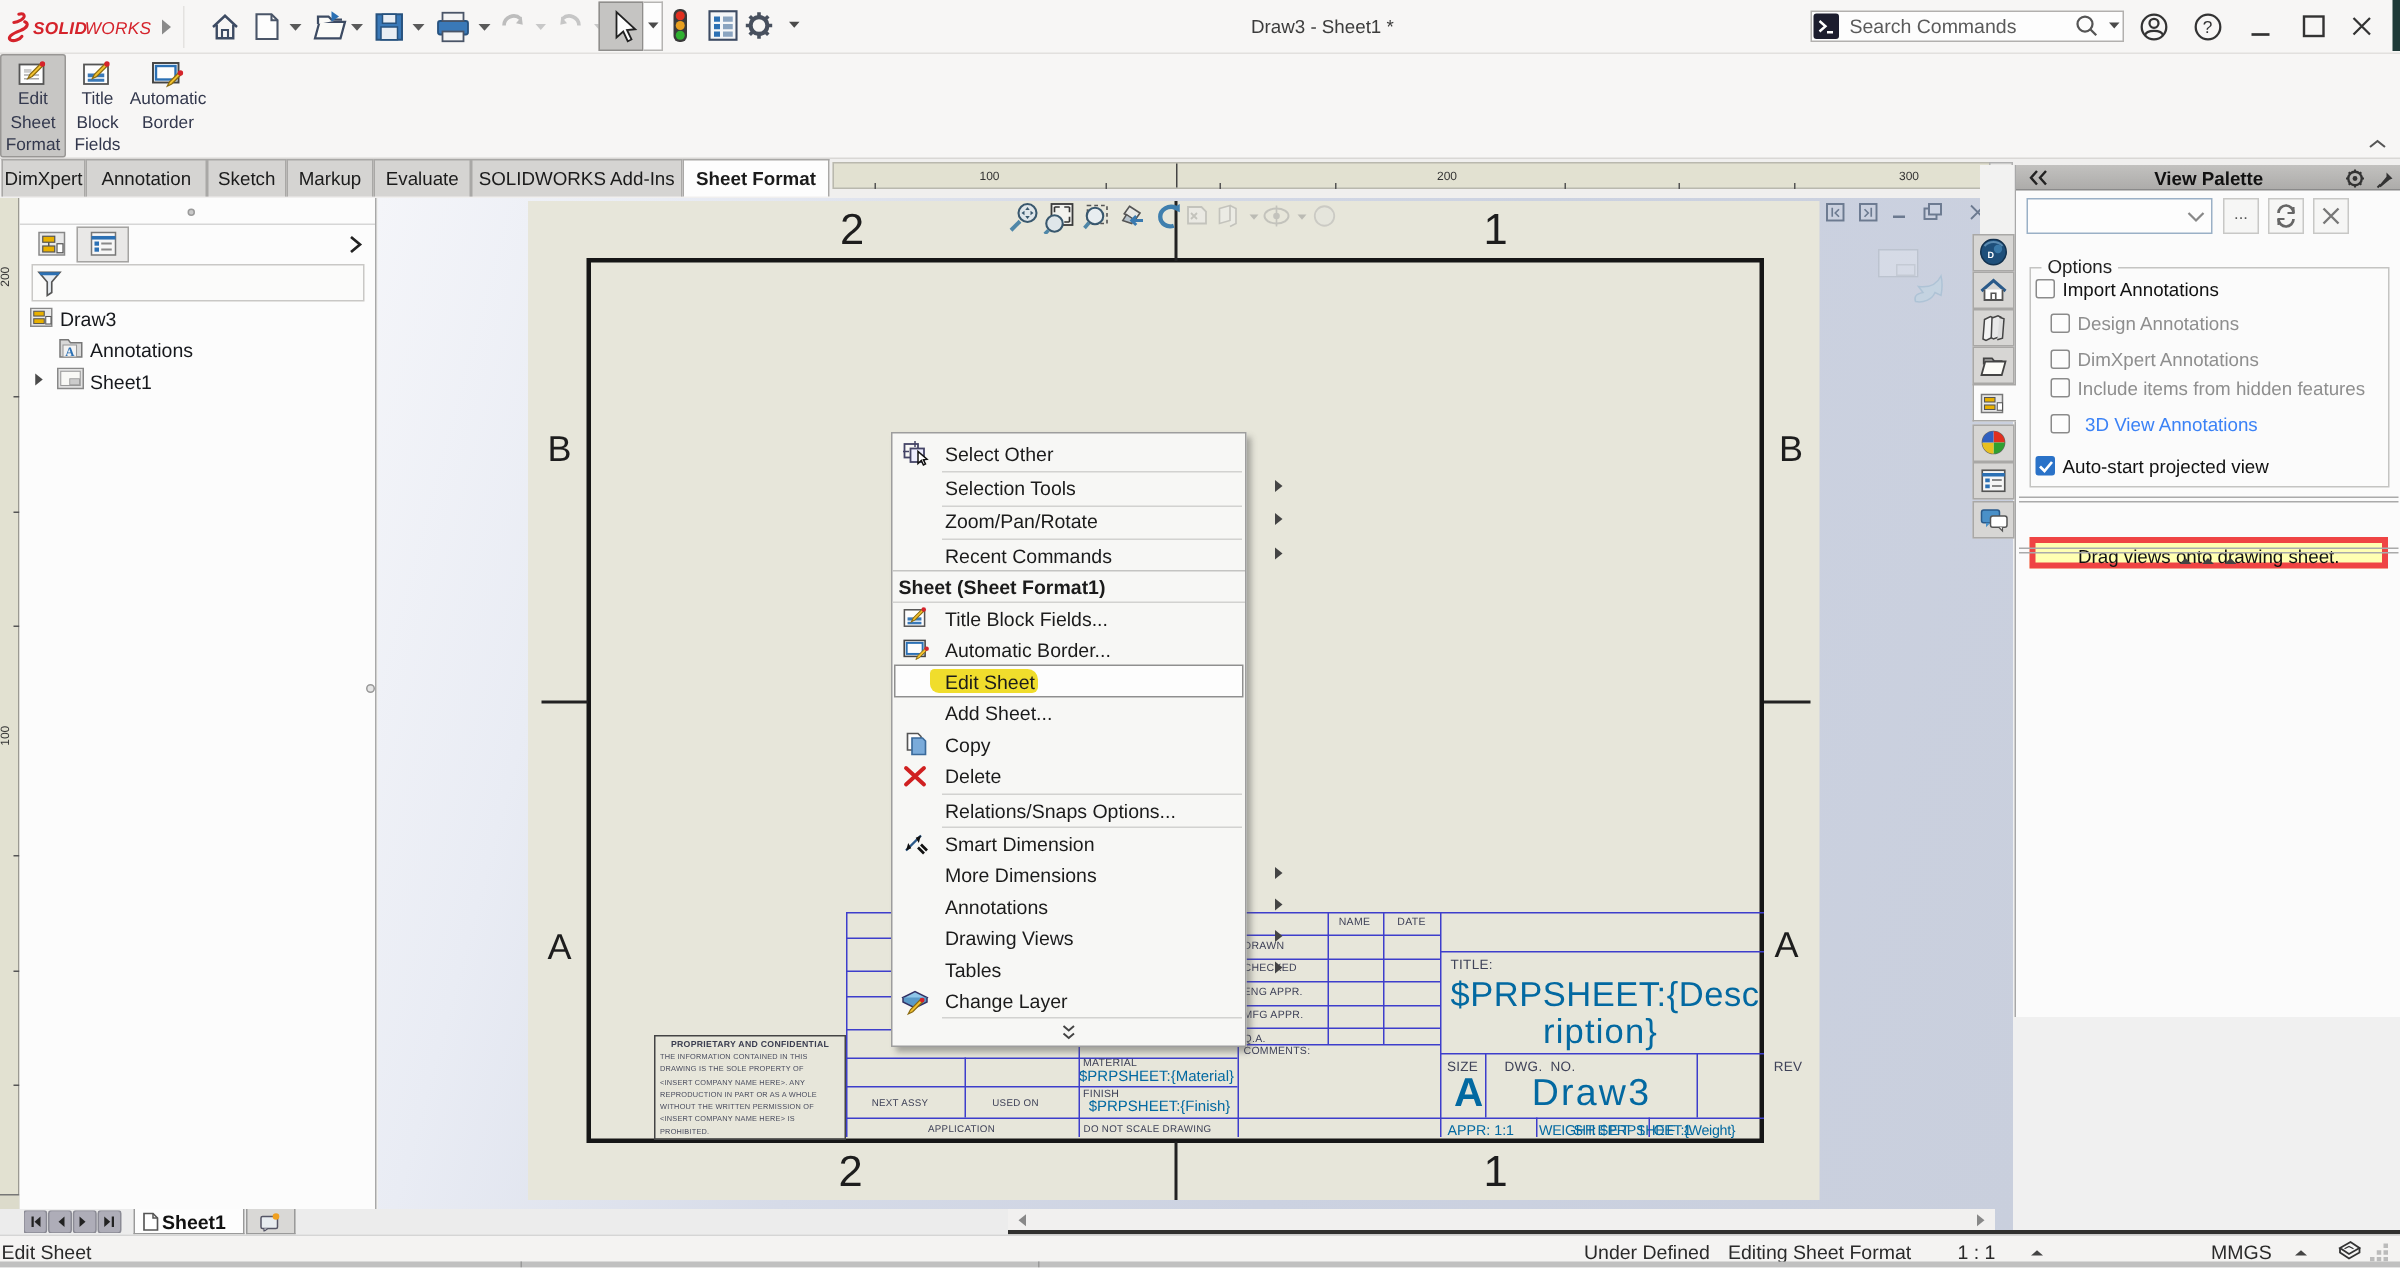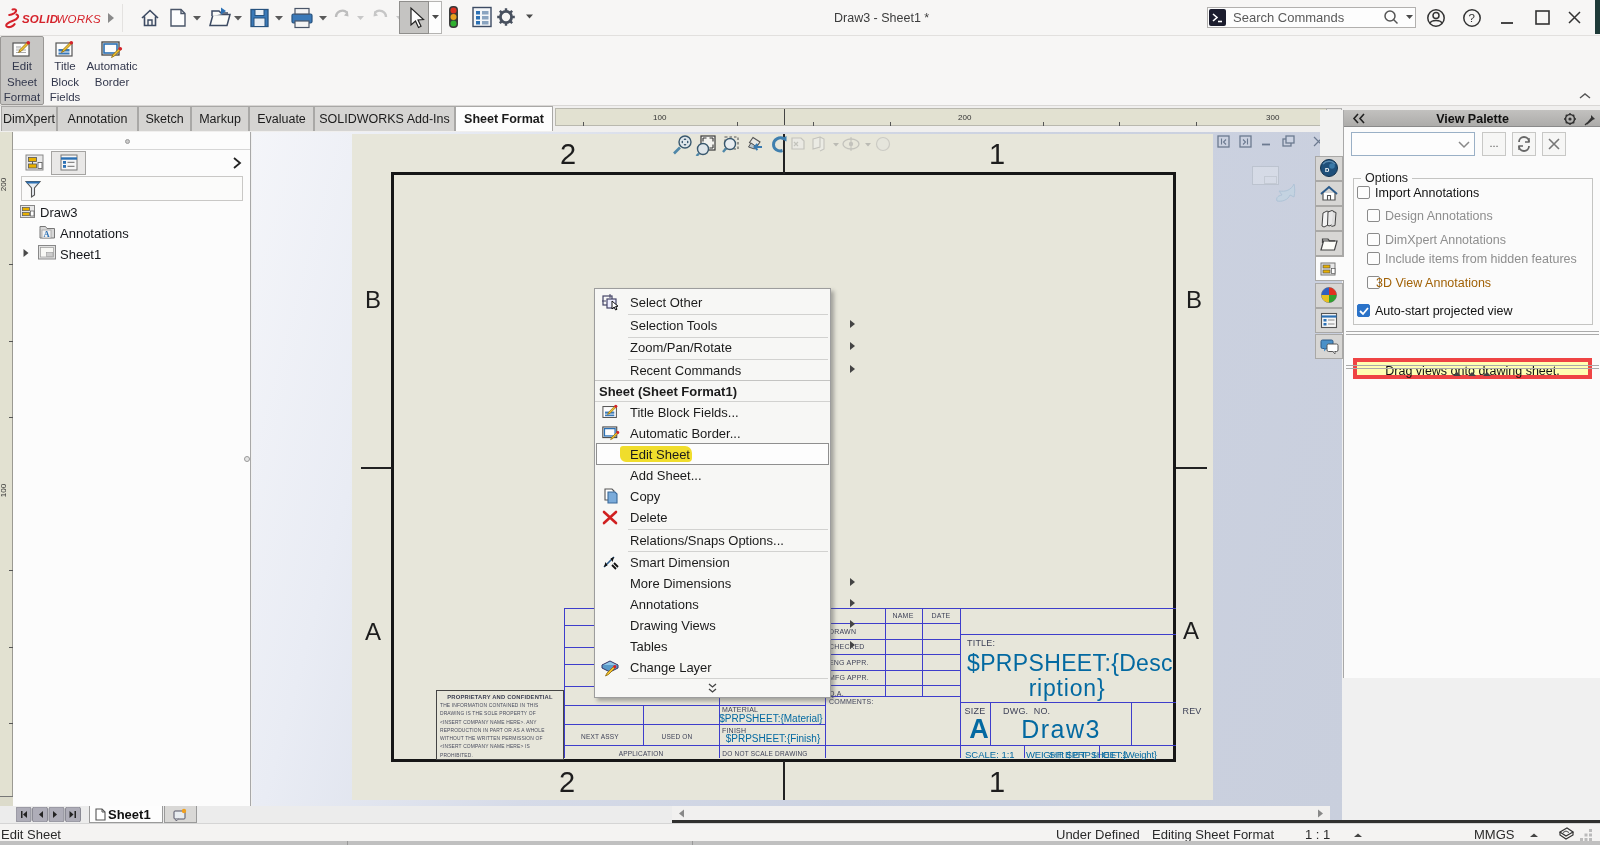--- a/index.html
+++ b/index.html
@@ -331,21 +331,21 @@
       <div class="blt" style="left:623px;top:577px;transform:translate(-50%,-50%);font-size:9px">SIZE</div>
       <div class="blt" style="left:651px;top:577px;transform:translateY(-50%);font-size:9px">DWG.&nbsp; NO.</div>
       <div class="blt" style="left:840px;top:577px;transform:translate(-50%,-50%);font-size:9px">REV</div>
 
       <div class="blb" style="left:419px;top:584px;transform:translate(-50%,-50%);font-size:10px">$PRPSHEET:{Material}</div>
       <div class="blb" style="left:421px;top:604px;transform:translate(-50%,-50%);font-size:10px">$PRPSHEET:{Finish}</div>
       <div class="blb" style="left:718px;top:529px;transform:translate(-50%,-50%);font-size:23px;letter-spacing:0.35px">$PRPSHEET:{Desc</div>
       <div class="blb" style="left:715px;top:554px;transform:translate(-50%,-50%);font-size:23px;letter-spacing:0.8px">ription}</div>
       <div class="blb" style="left:627px;top:595px;transform:translate(-50%,-50%);font-size:27px;font-weight:bold">A</div>
       <div class="blb" style="left:709px;top:595px;transform:translate(-50%,-50%);font-size:25px;letter-spacing:1.5px">Draw3</div>
-      <div class="blb" style="left:613px;top:620px;transform:translateY(-50%);font-size:9.5px">SCALE: 1:1</div>
+      <div class="blb" style="left:613px;top:620px;transform:translateY(-50%);font-size:9.5px">APPR: 1:1</div>
       <div class="blb" style="left:674px;top:620px;transform:translateY(-50%);font-size:9.5px;letter-spacing:-0.2px">WEIGHT: $PRPSHEET:{Weight}</div>
       <div class="blb" style="left:697px;top:620px;transform:translateY(-50%);font-size:9.5px;letter-spacing:1.4px">SHEET 1 OF 1</div>
     </div>
 
     <div class="zl" style="left:316px;top:22px;font-size:29px;transform:translate(-50%,-50%)">2</div>
     <div class="zl" style="left:745px;top:22px;font-size:29px;transform:translate(-50%,-50%)">1</div>
     <div class="zl" style="left:315px;top:650px;font-size:29px;transform:translate(-50%,-50%)">2</div>
     <div class="zl" style="left:745px;top:650px;font-size:29px;transform:translate(-50%,-50%)">1</div>
     <div class="zl" style="left:121px;top:168px;font-size:24px;transform:translate(-50%,-50%)">B</div>
     <div class="zl" style="left:942px;top:168px;font-size:24px;transform:translate(-50%,-50%)">B</div>
@@ -573,21 +573,21 @@
     <div class="abs" style="left:17px;top:61px;font-size:12.5px;color:#222;background:#fbfbfb;padding:0 4px">Options</div>
     <div class="ckbx" style="left:13px;top:76px"></div>
     <div class="cklbl" style="left:31px;top:76px;color:#111">Import Annotations</div>
     <div class="ckbx" style="left:23px;top:99px"></div>
     <div class="cklbl" style="left:41px;top:99px;color:#8e8e8e">Design Annotations</div>
     <div class="ckbx" style="left:23px;top:123px"></div>
     <div class="cklbl" style="left:41px;top:123px;color:#8e8e8e">DimXpert Annotations</div>
     <div class="ckbx" style="left:23px;top:142px"></div>
     <div class="cklbl" style="left:41px;top:142px;color:#8e8e8e">Include items from hidden features</div>
     <div class="ckbx" style="left:23px;top:166px"></div>
-    <div class="cklbl" style="left:32px;top:166px;color:#a16207">3D View Annotations</div>
+    <div class="cklbl" style="left:46px;top:166px;color:#3b82f6">3D View Annotations</div>
     <div class="ckbx" style="left:13px;top:194px;background:#2a72c8;border-color:#2a72c8"></div>
     <svg class="abs" style="left:14px;top:195px" width="12" height="12" viewBox="0 0 12 12">
         <path d="M2 6 l3 3 5 -6" stroke="#fff" stroke-width="1.8" fill="none"></path>
       </svg>
     <div class="cklbl" style="left:31px;top:194px;color:#111">Auto-start projected view</div>
 
     <div class="abs" style="left:2px;top:221px;width:253px;height:1px;background:#aaa"></div>
     <div class="abs" style="left:2px;top:224px;width:253px;height:1px;background:#aaa"></div>
     <div class="abs" style="left:9px;top:248px;width:239px;height:21px;background:#ffffb2;border:4px solid #ef4444;text-align:center;font-size:12.5px;color:#111;line-height:19px">Drag views onto drawing sheet.</div>
     <div class="abs" style="left:2px;top:255px;width:253px;height:1px;background:#aaa"></div>

